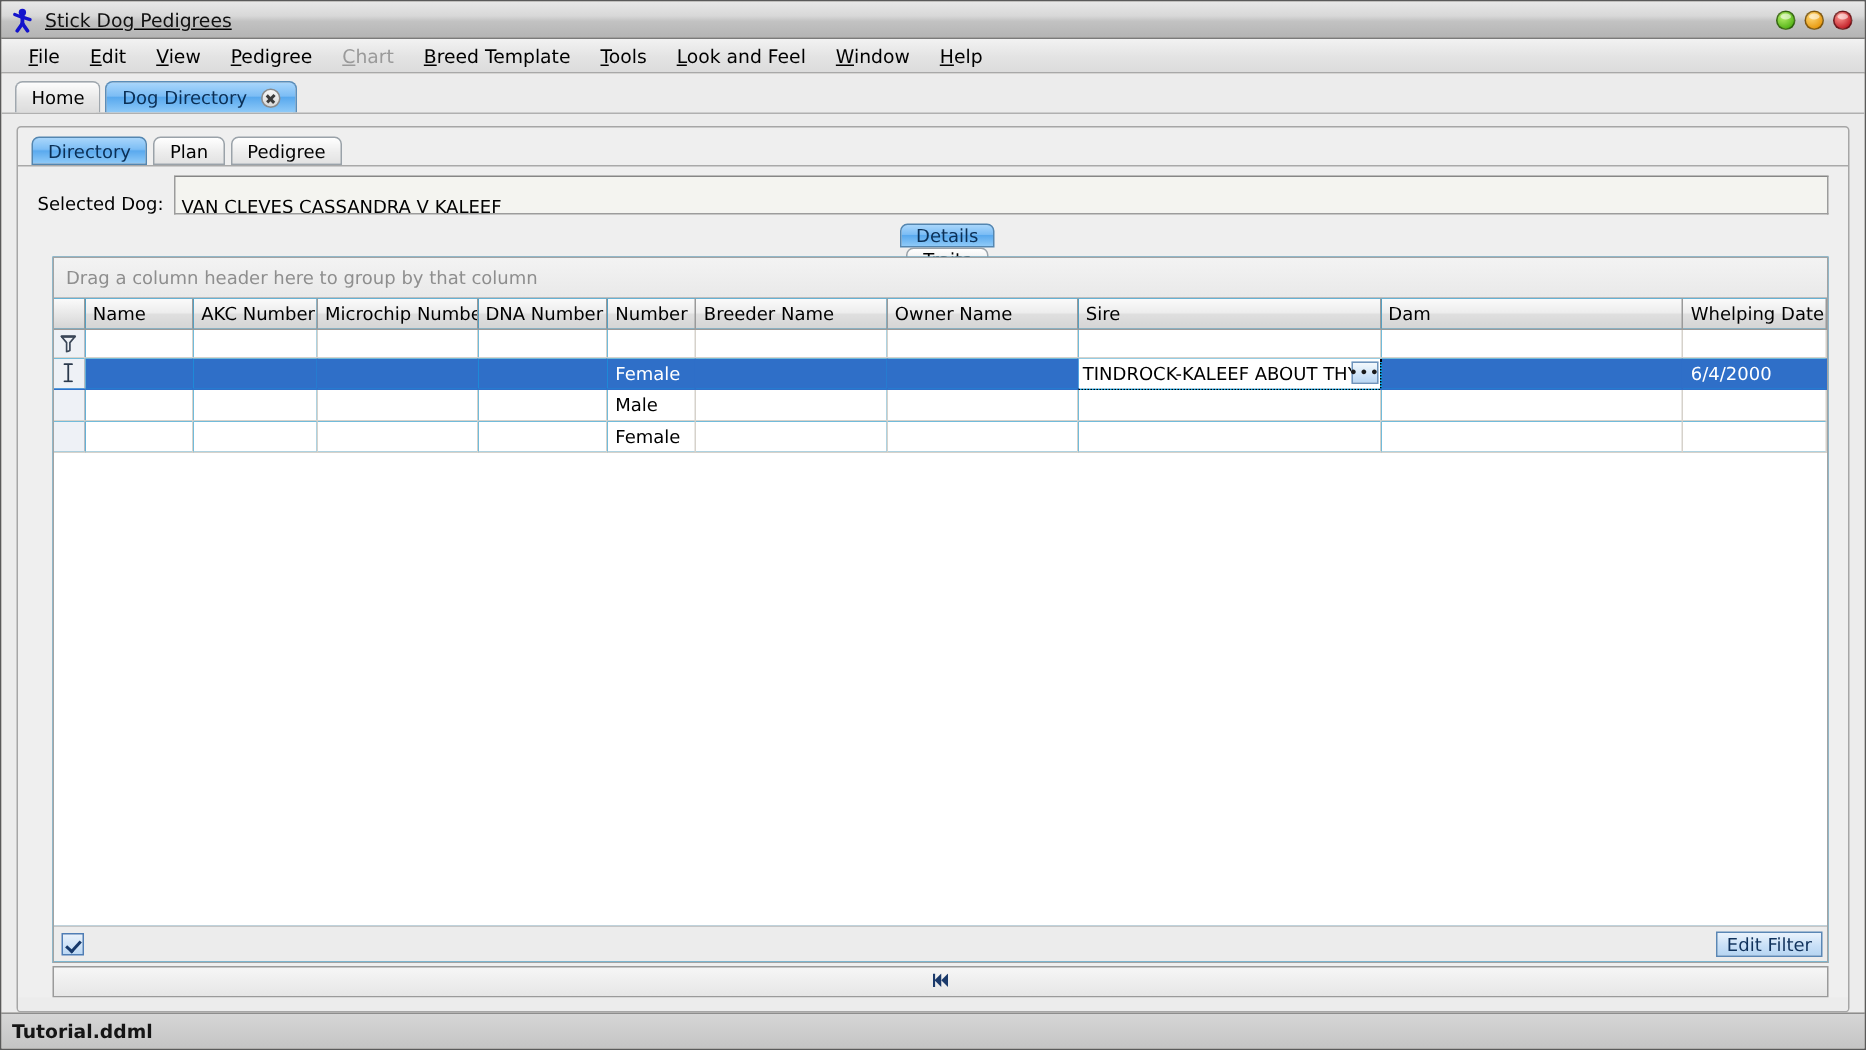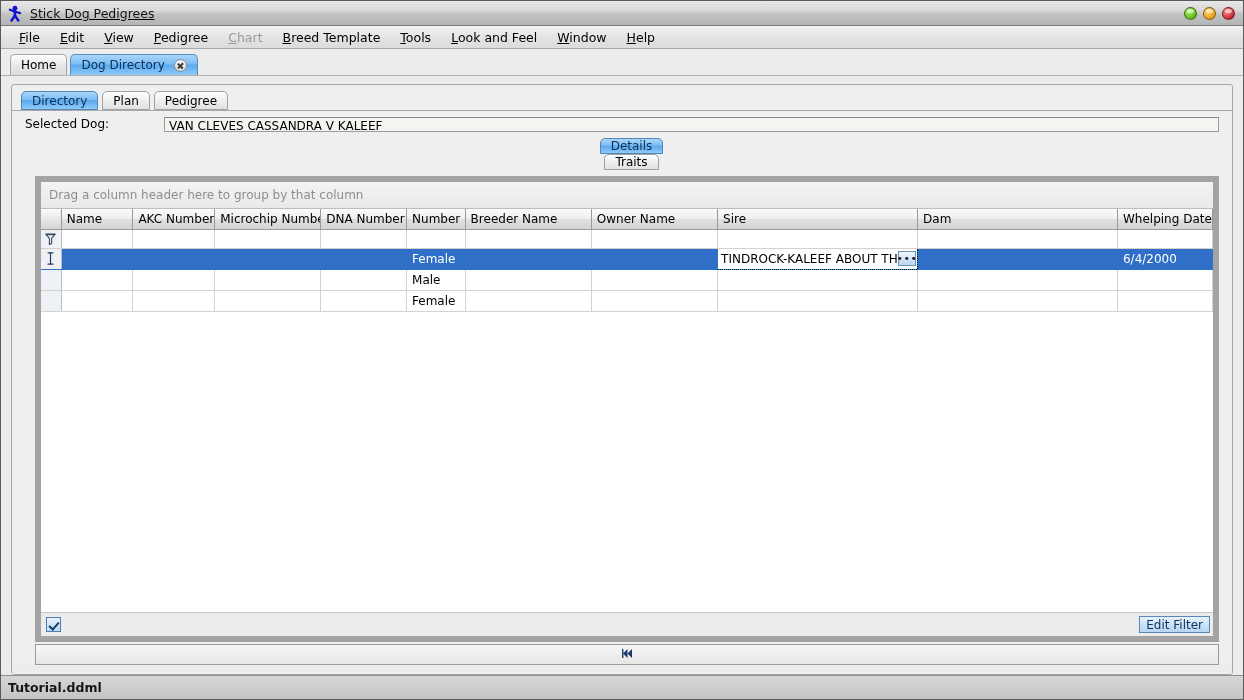--- a/index.html
+++ b/index.html
@@ -173,53 +173,52 @@
     background: linear-gradient(to bottom, #a9d6fb 0%, #7cbdf5 45%, #59a9ee 50%, #8fcaf8 100%);
     border-color: #5486b0;
     color: #0b2f55;
   }
   .pill-underline {
     height: 1px; background: #a9a9a9; margin: 0 0 0 0;
   }
 
   
   .selected-row {
-    display: flex; align-items: flex-start;
+    display: flex; align-items: flex-end;
     padding: 6px 13px 6px 13px;
     box-sizing: border-box;
-    gap: 48px;
   }
   .sel-label { font-size: 12px; margin-right: 7px; white-space: nowrap; }
   .sel-input {
     flex: 1 1 auto; height: 15px;
     background: #f4f4f0;
     border: 1px solid #9c9c9c;
     border-top-color: #868686;
     font-size: 12px;
-    padding: 0 4px;
+    padding: 12px 4px;
     line-height: 17px;
     box-sizing: border-box;
     color: #000;
     white-space: nowrap; overflow: hidden;
   }
 
   
   .subtabs {
     display: flex; align-items: center;
     padding: 0 0 0 23px;
     height: 22px; min-height: 22px;
     box-sizing: border-box;
     flex-direction: column;
   }
 
   
   .grid-wrap {
-    margin: 16px 13px 0 23px;
+    margin: 0 13px 0 23px;
     flex: 1 1 auto;
-    border: 6px solid #a3a3a3;
+    border: 1px solid #a3a3a3;
     background: #0ea5e9;
     display: flex; flex-direction: column;
     overflow: hidden;
     box-sizing: border-box;
   }
   .group-panel {
     height: 27px; min-height: 27px;
     background: linear-gradient(to bottom, #f3f3f3, #e9e9e9);
     border-bottom: 1px solid #bdbdbd;
     display: flex; align-items: center;

